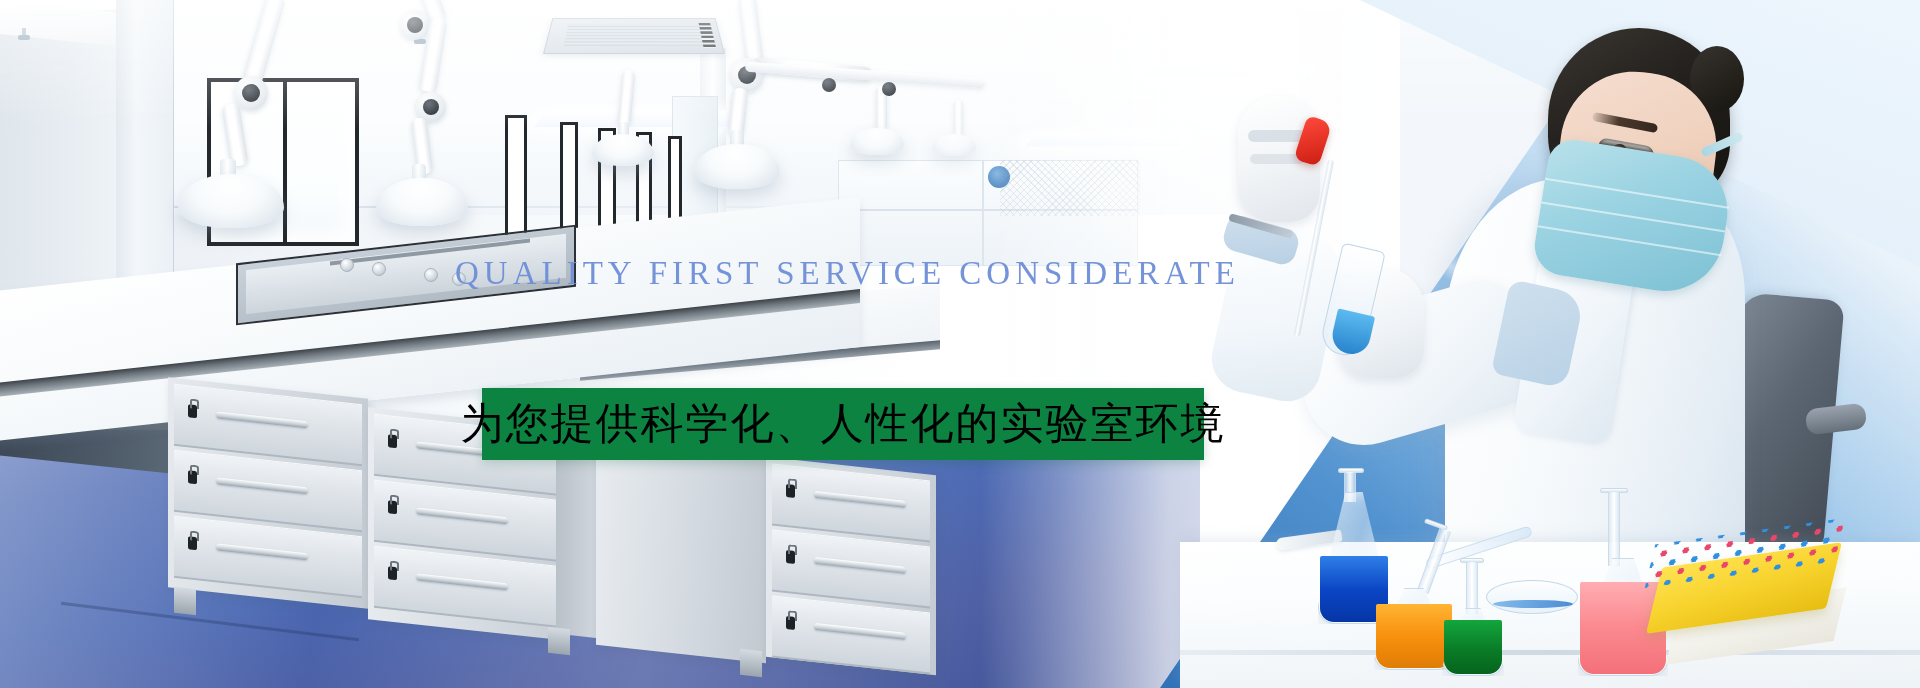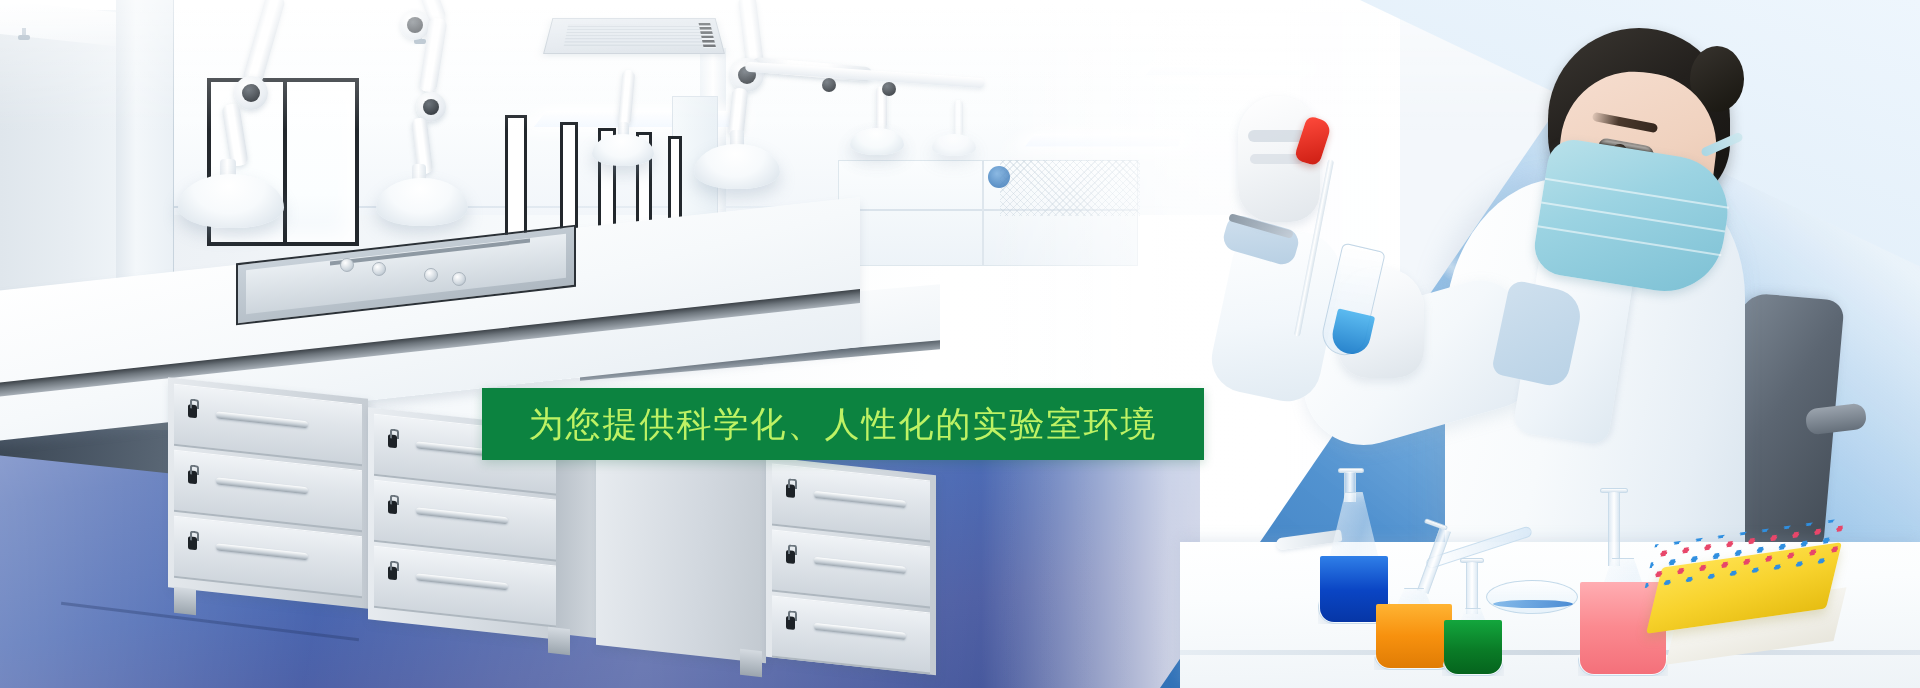--- a/index.html
+++ b/index.html
@@ -702,23 +702,23 @@
   }
   .green-bar {
     position: absolute; left: 482px; top: 388px;
     width: 722px; height: 72px;
     background: #0c8340;
     display: flex; align-items: center; justify-content: center;
     box-shadow: 0 3px 10px rgba(12,100,60,.22);
   }
   .green-text {
     font-family: "DejaVu Sans", "Liberation Sans", sans-serif;
-    font-size: 35px;
+    font-size: 43px;
     letter-spacing: 2px;
-    color: #bef264;
+    color: #000000;
     white-space: nowrap;
   }
 </style>
 </head>
 <body>
 
 <div id="banner">
 
   <div class="scene">
     <div class="wall-base"></div>
@@ -930,18 +930,19 @@
   <div class="flask-rim fk-pnk-rim"></div>
   <div class="flask-neck fk-pnk-neck"></div>
   <div class="flask fk-pnk"></div>
   <div class="flask-liq fk-pnk-liq"></div>
 
   <div class="rack-white"></div>
   <div class="tip-rack"></div>
   <div class="tip-dots"></div>
 
   <div class="overlay">
+    <div class="eng-line">QUALITY FIRST SERVICE CONSIDERATE</div>
     <div class="green-bar">
       <span class="green-text">为您提供科学化、人性化的实验室环境</span>
     </div>
   </div>
 
 </div>
 
 </body></html>

